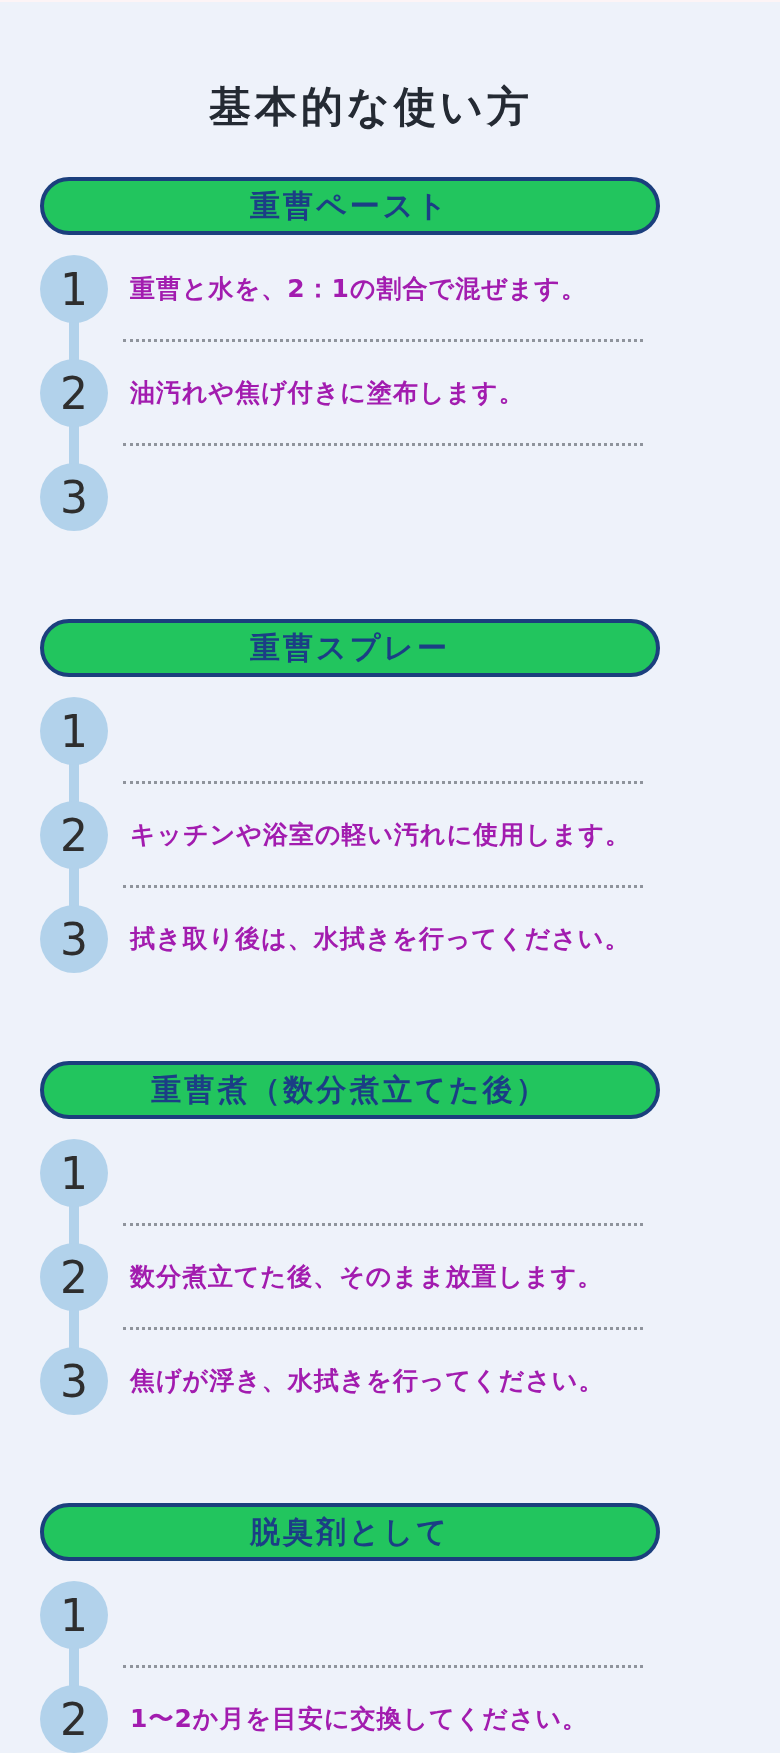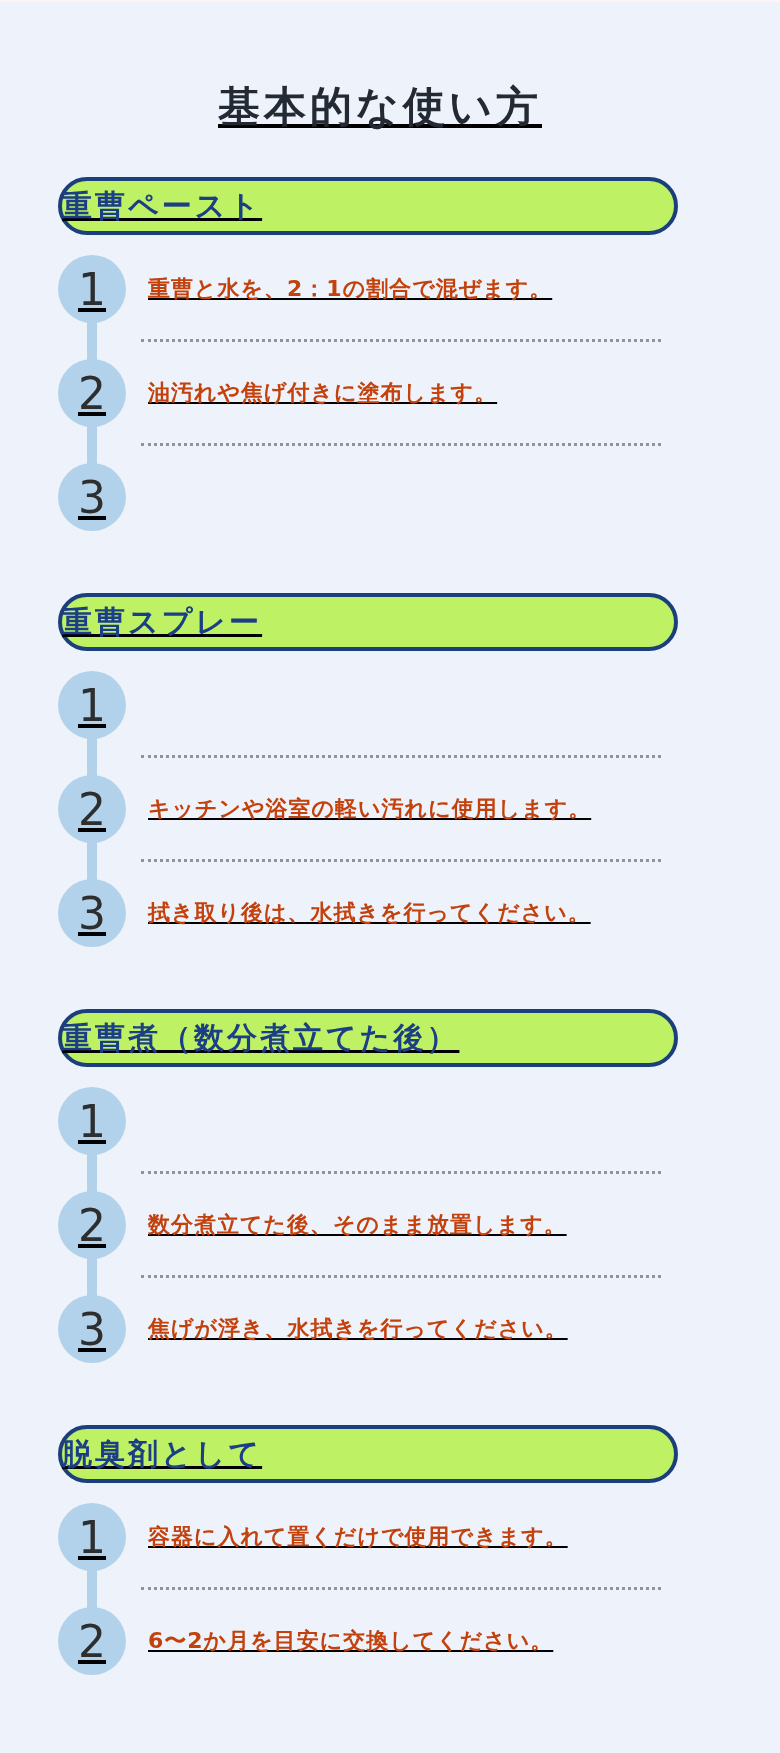--- a/index.html
+++ b/index.html
@@ -3,42 +3,42 @@
 <meta charset="utf-8">
 <style>
   html, body { margin: 0; padding: 0; }
   body {
     width: 780px; height: 1753px;
     background: #eef2fa;
     overflow: hidden;
     font-family: "DejaVu Sans", "Liberation Sans", sans-serif;
   }
   .top-edge { height: 2px; background: #fdf4f6; }
-  .page { padding: 0 78px 0 58px; text-decoration: underline; }
+  .page { padding: 0 78px 0 40px; }
 
   .title {
     margin: 80px 0 0 0;
     text-align: center;
     font-size: 42px;
     line-height: 50px;
     font-weight: 800;
     letter-spacing: 4px;
     color: #242a33;
   }
 
   .usage-section { margin-top: 45px; }
-  .usage-section + .usage-section { margin-top: 62px; }
+  .usage-section + .usage-section { margin-top: 88px; }
 
   .pill {
     box-sizing: border-box;
     width: 620px; height: 58px;
-    background: #bef264;
+    background: #22c55e;
     border: 4px solid #1b3f7d;
     border-radius: 32px;
-    display: flex; align-items: center; justify-content: flex-start;
+    display: flex; align-items: center; justify-content: center;
   }
   .pill-label {
     font-size: 30px;
     font-weight: 700;
     letter-spacing: 3px;
     color: #1b3e85;
   }
 
   .steps {
     list-style: none;
@@ -57,25 +57,25 @@
     background: #b2d2eb;
     display: flex; align-items: center; justify-content: center;
     font-size: 44px;
     font-weight: 500;
     color: #2e2e2e;
     position: relative;
     z-index: 1;
   }
   .txt {
     margin: 0 0 0 22px;
-    font-size: 22px;
+    font-size: 25px;
     line-height: 36px;
     font-weight: 700;
     letter-spacing: 1px;
-    color: #c2410c;
+    color: #a21caf;
     white-space: pre-line;
   }
 
   .divider {
     position: relative;
     height: 36px;
   }
   
   .divider::before {
     content: "";
@@ -176,25 +176,24 @@
     </ol>
   </section>
 
   <section class="usage-section">
     <div class="pill">
       <span class="pill-label">脱臭剤として</span>
     </div>
     <ol class="steps">
       <li class="step">
         <span class="num">1</span>
-        <p class="txt">容器に入れて置くだけで使用できます。</p>
       </li>
       <li class="divider">
           <span class="dots"></span>
         </li>
       <li class="step">
         <span class="num">2</span>
-        <p class="txt">6〜2か月を目安に交換してください。</p>
+        <p class="txt">1〜2か月を目安に交換してください。</p>
       </li>
     </ol>
   </section>
 
 </div>
 
 </body></html>

